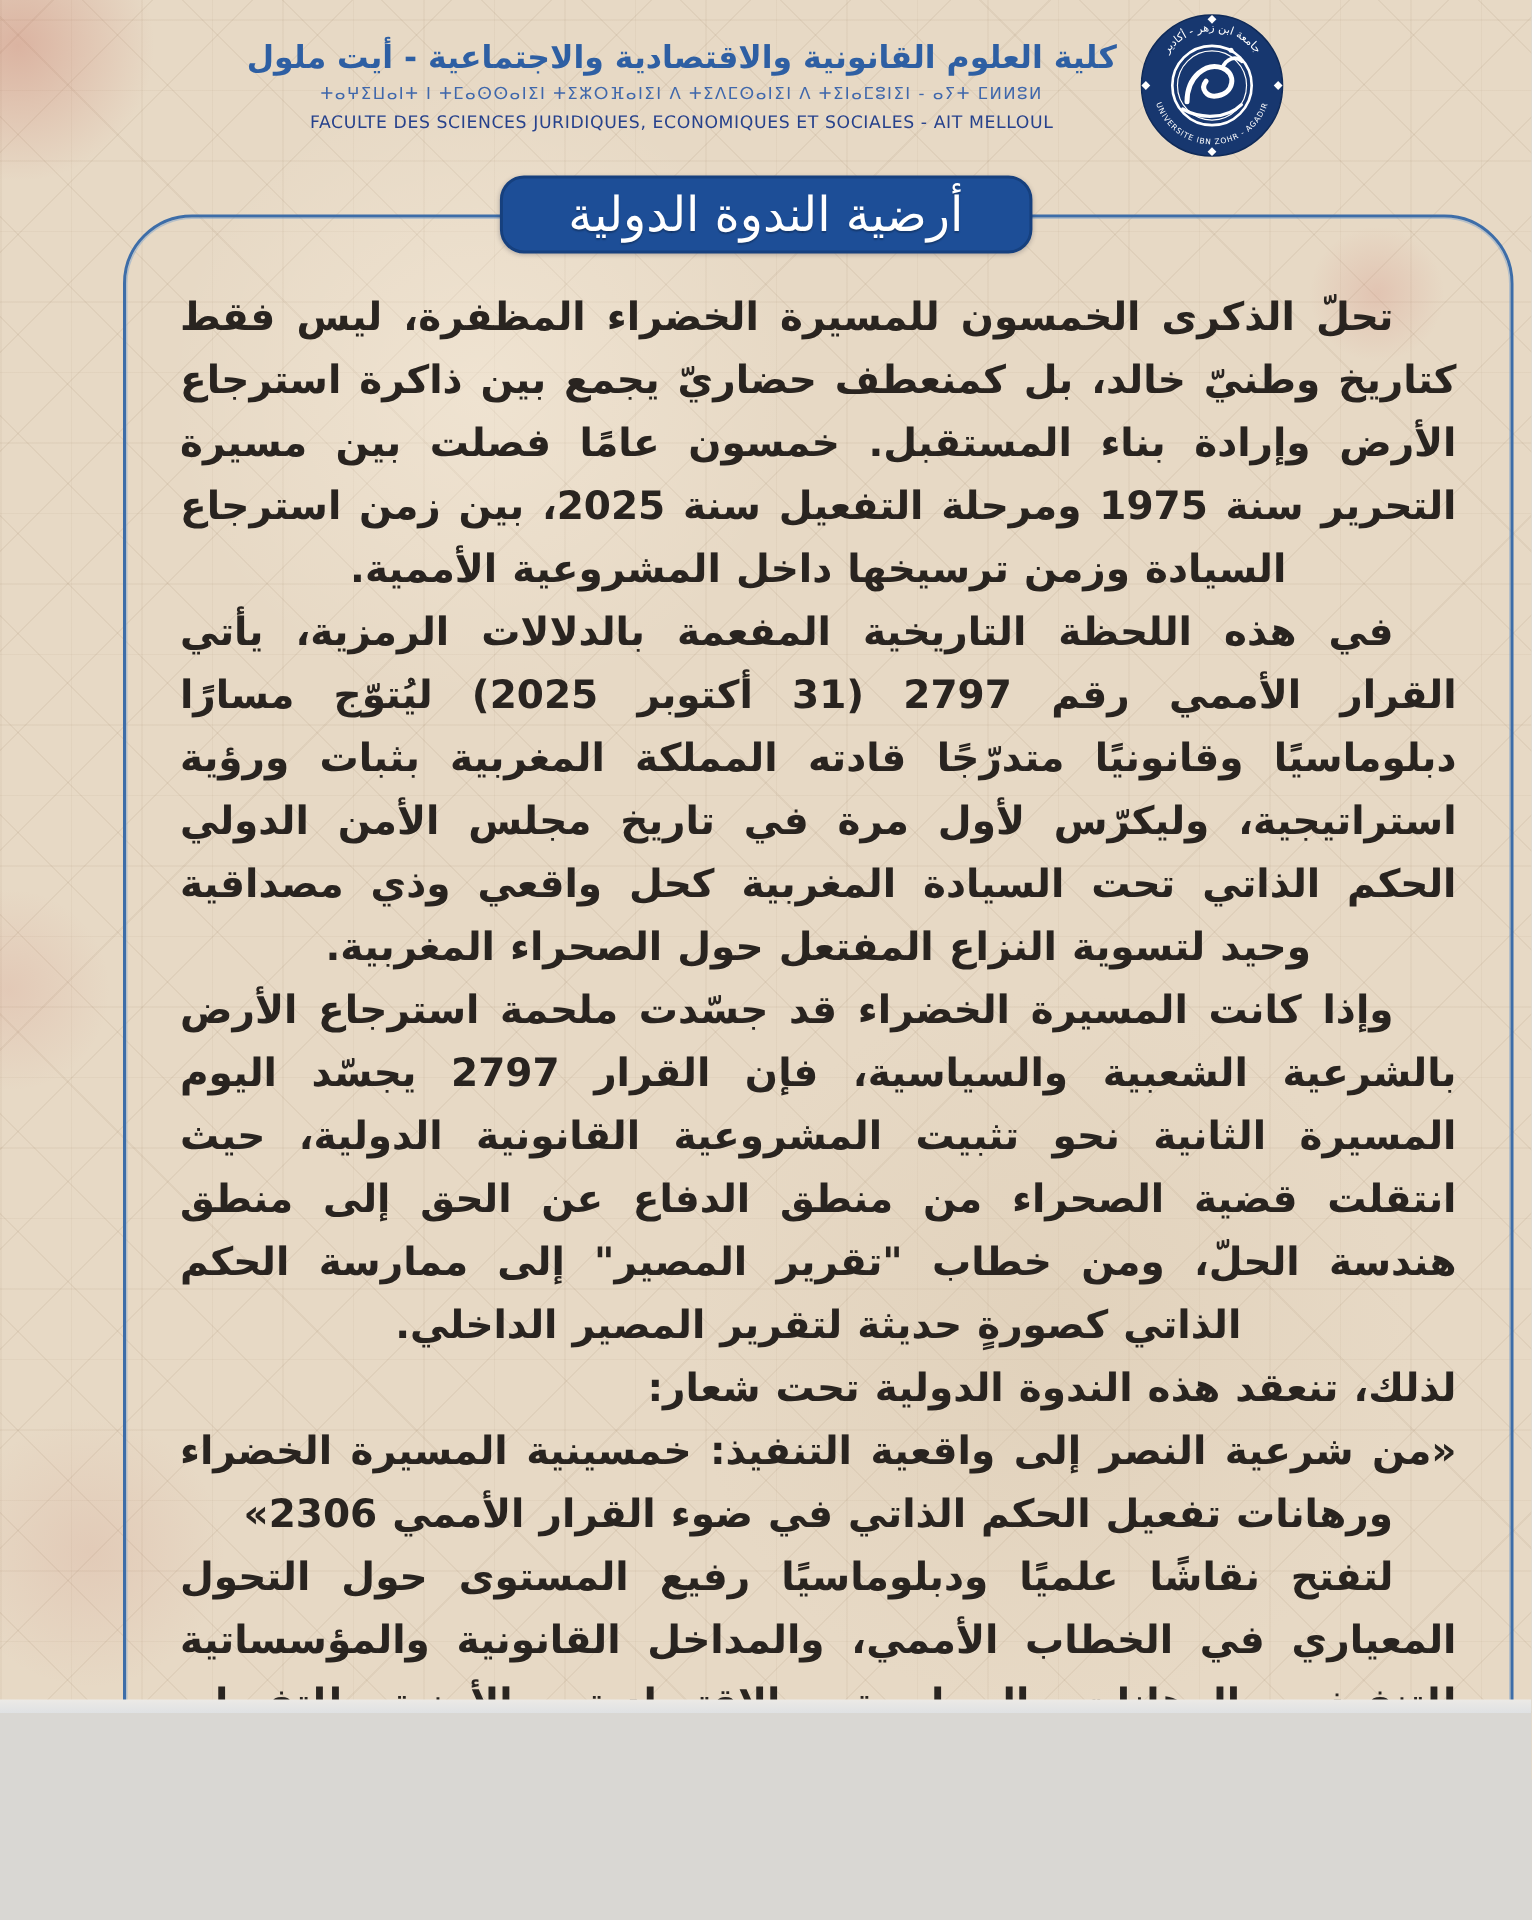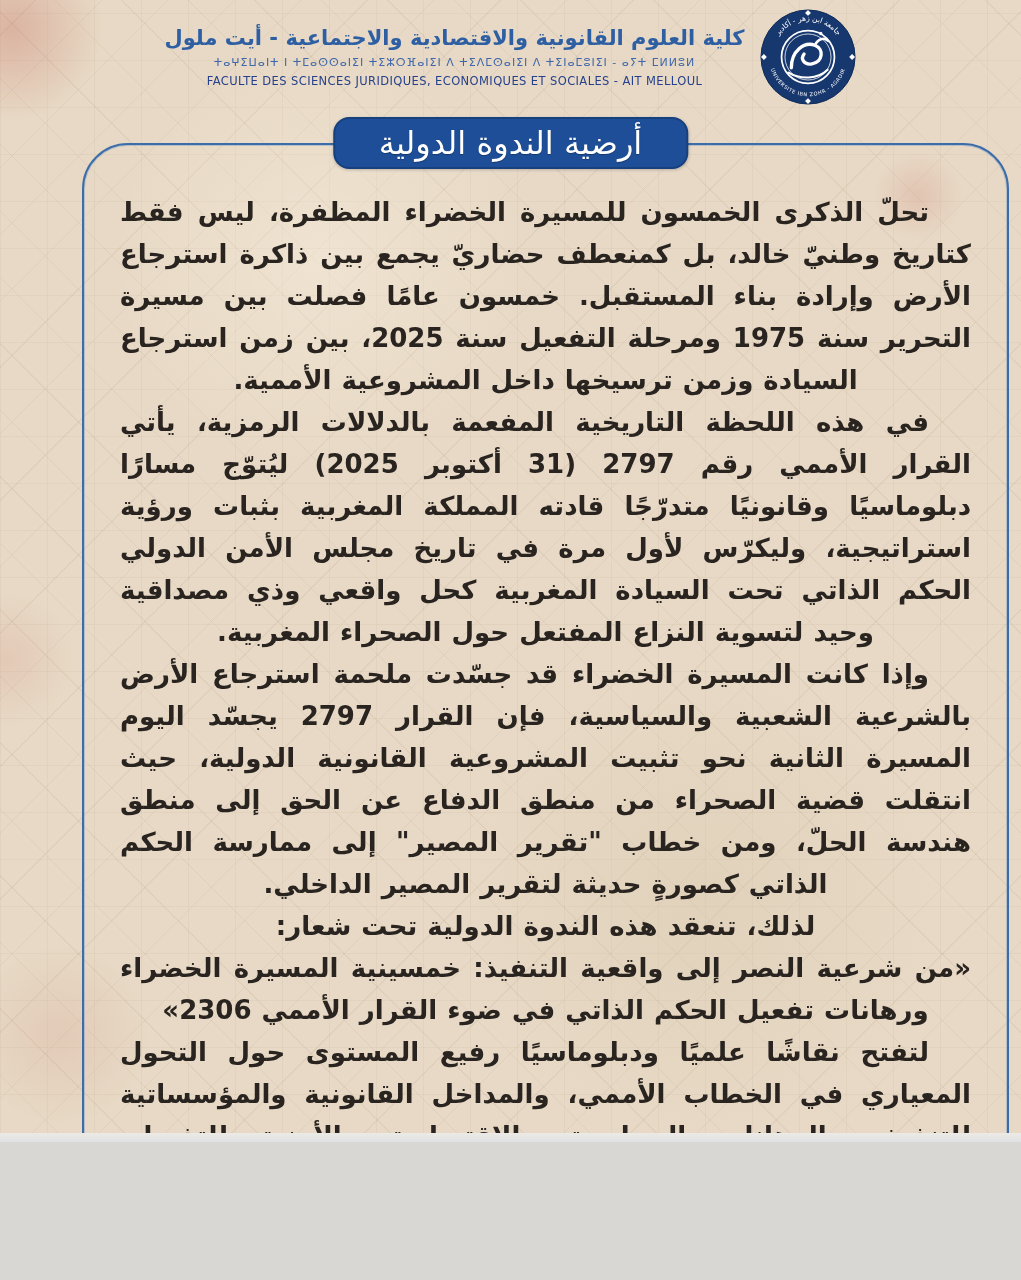--- a/index.html
+++ b/index.html
@@ -74,21 +74,21 @@
   }
   .content-frame p{
     margin:0;
     color:#292420;
     font-weight:700;
     font-size:26px;
     line-height:42px;
     word-spacing:1px;
   }
   .para{text-align:justify;text-align-last:center;text-indent:42px;}
-  .para-center{text-align:center;text-indent:0;}
+  .para-center{text-indent:0;}
   .para-motto{text-align:justify;text-align-last:center;text-indent:0;}
 
   
   .footer-line{
     position:absolute;left:0;right:0;top:1245px;height:2px;background:#6e6356;
   }
   .page-pill{
     position:absolute;top:1221px;right:41px;
     width:80px;height:50px;
     border:2.5px solid #6e6356;border-radius:26px;

